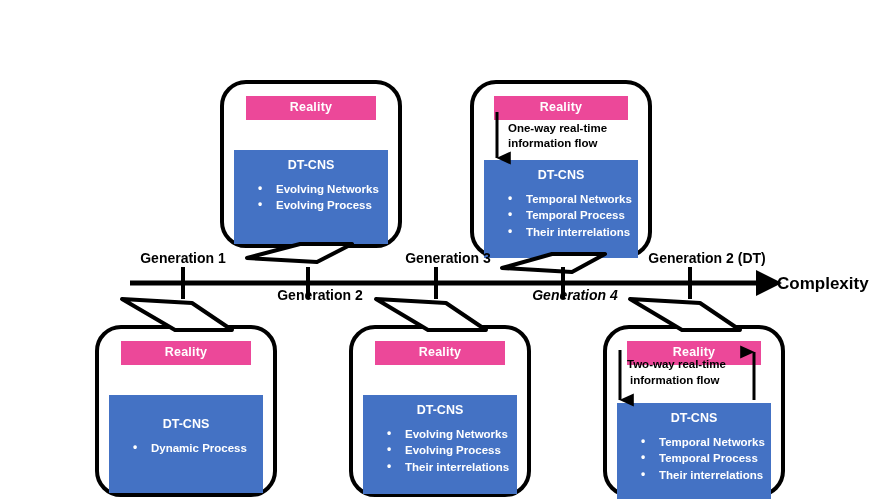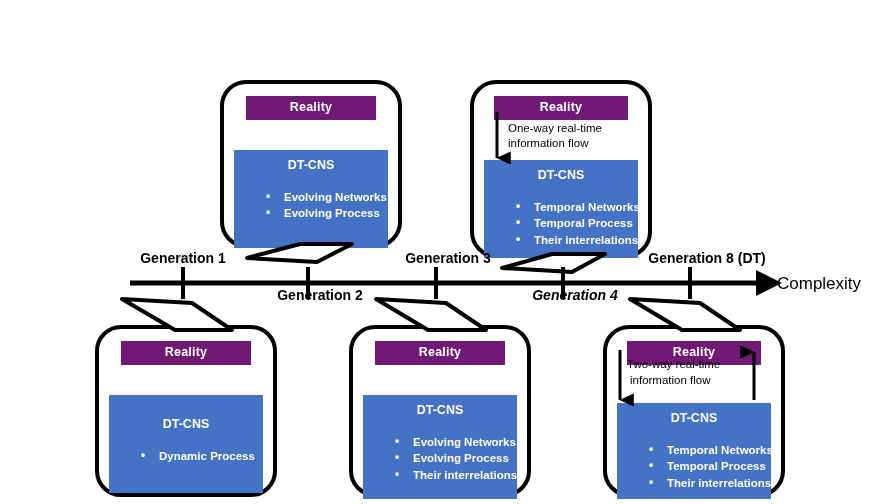--- a/index.html
+++ b/index.html
@@ -27,21 +27,21 @@
     left:0;right:0;top:0;bottom:0;
     display:flex;
     flex-direction:column;
     justify-content:flex-start;
     padding:10px 12px 0 12px;
     box-sizing:border-box;
   }
 
   
   .reality{
-    background:#701a75;
+    background:#ec4899;
     color:#ffffff;
     font-weight:bold;
     font-size:12.5px;
     text-align:center;
     padding:5px 0 6px 0;
     letter-spacing:.2px;
     line-height:1.05;
   }
 
   
@@ -53,21 +53,21 @@
   }
   .dtcns-title{
     font-weight:bold;
     font-size:12.5px;
     text-align:center;
     margin-bottom:2px;
     line-height:1.15;
   }
   .bullets{
     list-style:none;
-    margin:16px;
+    margin:8px;
     padding:0;
   }
   .bullets li{
     font-weight:bold;
     font-size:11.5px;
     line-height:1.45;
     position:relative;
     padding-left:30px;
     white-space:nowrap;
   }
@@ -79,21 +79,21 @@
     font-size:12px;
   }
 
   
   .gap{flex:0 0 auto;}
 
   
   .flowtext{
     position:absolute;
     font-size:11.5px;
-    font-weight:normal;
+    font-weight:bold;
     color:#000;
     line-height:1.18;
     white-space:nowrap;
     z-index:6;
   }
 
   
   #overlay{position:absolute;left:0;top:0;width:880px;height:504px;z-index:5;pointer-events:none;}
   #tails{position:absolute;left:0;top:0;width:880px;height:504px;z-index:4;pointer-events:none;}
 
@@ -103,21 +103,21 @@
     font-size:14px;
     font-weight:bold;
     color:#000;
     white-space:nowrap;
     transform:translateX(-50%);
     z-index:6;
   }
   .axis-title{
     position:absolute;
     font-size:17px;
-    font-weight:normal;
+    font-weight:bold;
     color:#000;
     white-space:nowrap;
     z-index:6;
   }
 </style>
 </head>
 <body>
 
 <div id="stage">
 
@@ -233,17 +233,17 @@
     <line x1="497" y1="112" x2="497" y2="158" stroke="#000000" stroke-width="3" marker-end="url(#flow-arrow)"></line>
 
     <line x1="620" y1="350" x2="620" y2="400" stroke="#000000" stroke-width="3" marker-end="url(#flow-arrow)"></line>
     <line x1="754" y1="400" x2="754" y2="352" stroke="#000000" stroke-width="3" marker-end="url(#flow-arrow)"></line>
   </svg>
 
   <div class="gen-label" style="left:183px;top:250px;">Generation 1</div>
   <div class="gen-label" style="left:320px;top:287px;">Generation 2</div>
   <div class="gen-label" style="left:448px;top:250px;">Generation 3</div>
   <div class="gen-label" style="left:575px;top:287px;font-style:italic;">Generation 4</div>
-  <div class="gen-label" style="left:707px;top:250px;">Generation 8 (DT)</div>
+  <div class="gen-label" style="left:707px;top:250px;">Generation 2 (DT)</div>
 
   <div class="axis-title" style="left:777px;top:274px;">Complexity</div>
 
 </div>
 
 </body></html>

